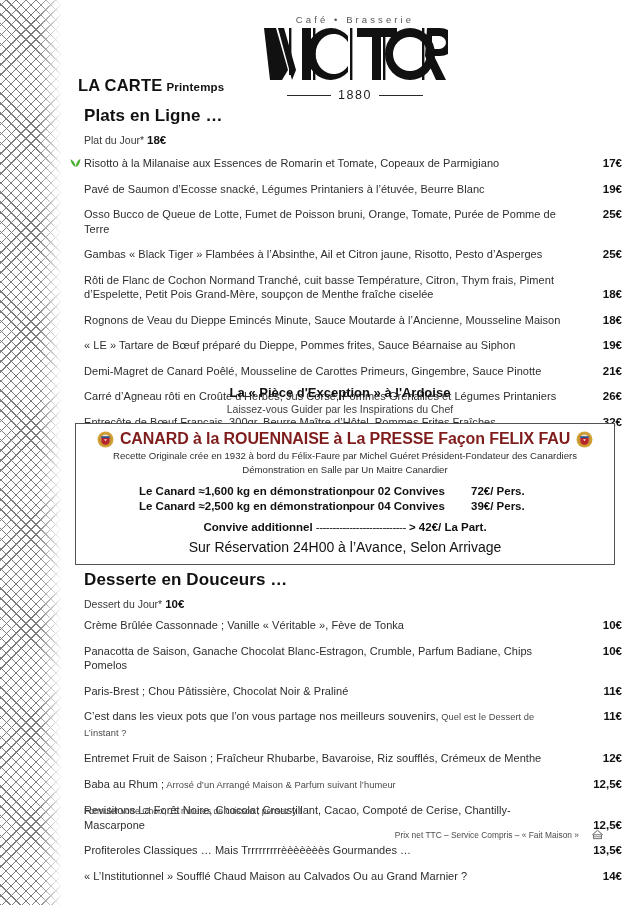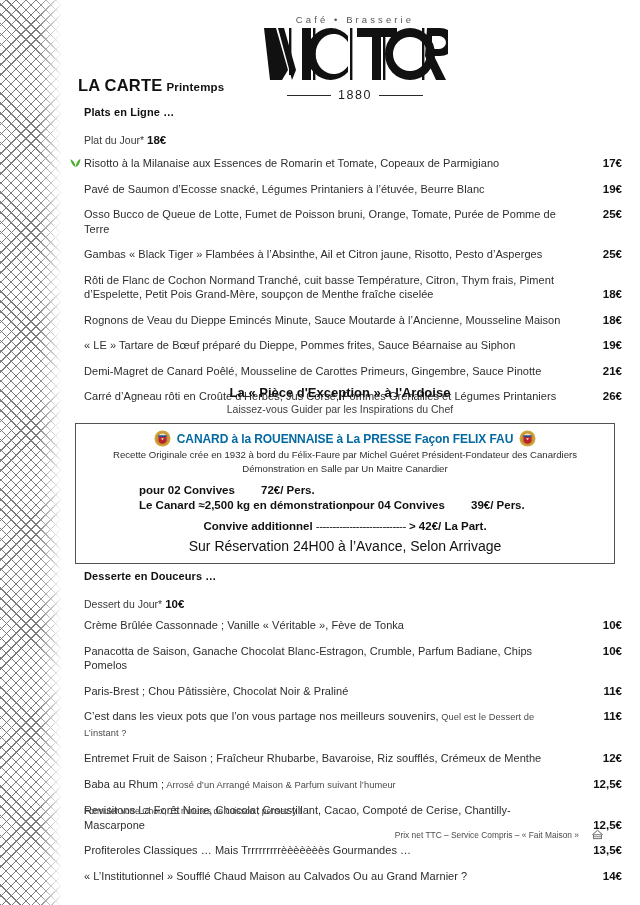--- a/index.html
+++ b/index.html
@@ -105,21 +105,21 @@
     font-weight: bold;
     color: #111;
     letter-spacing: .2px;
   }
   .carte-head .season {
     font-size: 11.5px;
     font-weight: bold;
     margin-left: 4px;
   }
   .section-title {
-    font-size: 11px;
+    font-size: 17px;
     font-weight: bold;
     color: #111;
     letter-spacing: .1px;
   }
   #plats-title { position: absolute; left: 14px; top: 106px; }
 
   .daily {
     position: absolute;
     left: 14px;
     font-size: 10.5px;
@@ -190,23 +190,23 @@
     width: 540px;
     border: 1.3px solid #55524e;
     background: #fff;
     padding: 6px 8px 9px 8px;
     text-align: center;
   }
   .canard-title-row {
     display: flex; align-items: center; justify-content: center; gap: 6px;
   }
   .canard-title {
-    font-size: 12px;
-    font-weight: bold;
-    color: #0369a1;
+    font-size: 16px;
+    font-weight: bold;
+    color: #7f1d1d;
     letter-spacing: -.1px;
     white-space: nowrap;
     text-align: right;
   }
   .medal { width: 17px; height: 17px; flex: 0 0 17px; }
   .canard-sub {
     font-size: 9.6px; color: #2e2e2e; margin-top: 2px; line-height: 12px;
   }
   .canard-prices {
     margin-top: 8px;
@@ -343,20 +343,24 @@
           <div class="desc">« LE » Tartare de Bœuf préparé du Dieppe, Pommes frites, Sauce Béarnaise au Siphon</div>
           <div class="price">19€</div>
         </div>
         <div class="row">
           <div class="desc">Demi-Magret de Canard Poêlé, Mousseline de Carottes Primeurs, Gingembre, Sauce Pinotte</div>
           <div class="price">21€</div>
         </div>
         <div class="row">
           <div class="desc">Carré d’Agneau rôti en Croûte d’Herbes, Jus Corsé, Pommes Grenailles et Légumes Printaniers</div>
           <div class="price">26€</div>
+        </div>
+        <div class="row">
+          <div class="desc">Entrecôte de Bœuf Français, 300gr. Beurre Maître d’Hôtel, Pommes Frites Fraîches</div>
+          <div class="price">32€</div>
         </div>
       </div>
 
     <div class="ardoise">
       <div class="t1">La « Pièce d'Exception » à l'Ardoise</div>
       <div class="t2">Laissez-vous Guider par les Inspirations du Chef</div>
     </div>
 
     <div class="canard-box">
       <div class="canard-title-row">
@@ -375,20 +379,21 @@
           <circle cx="17" cy="16" r="9" fill="#f2e9d2"></circle>
           <path d="M8.5 14 h17 v5 a8.5 8.5 0 0 1 -17 0 Z" fill="#b8242c"></path>
           <rect x="8.5" y="10.5" width="17" height="3.5" fill="#2b4f8e"></rect>
           <path d="M14 16.5 l3 4 l3 -4 z" fill="#f2e9d2"></path>
         </svg>
       </div>
       <div class="canard-sub">Recette Originale crée en 1932 à bord du Félix-Faure par Michel Guéret Président-Fondateur des Canardiers</div>
       <div class="canard-sub">Démonstration en Salle par Un Maitre Canardier</div>
 
       <div class="canard-prices"><div class="cp-row">
+            <span class="c1">Le Canard ≈1,600 kg en démonstration</span>
             <span class="c2">pour 02 Convives</span>
             <span class="c3">72€/ Pers.</span>
           </div><div class="cp-row">
             <span class="c1">Le Canard ≈2,500 kg en démonstration</span>
             <span class="c2">pour 04 Convives</span>
             <span class="c3">39€/ Pers.</span>
           </div></div>
 
       <div class="canard-extra">
         <span>Convive additionnel</span>

